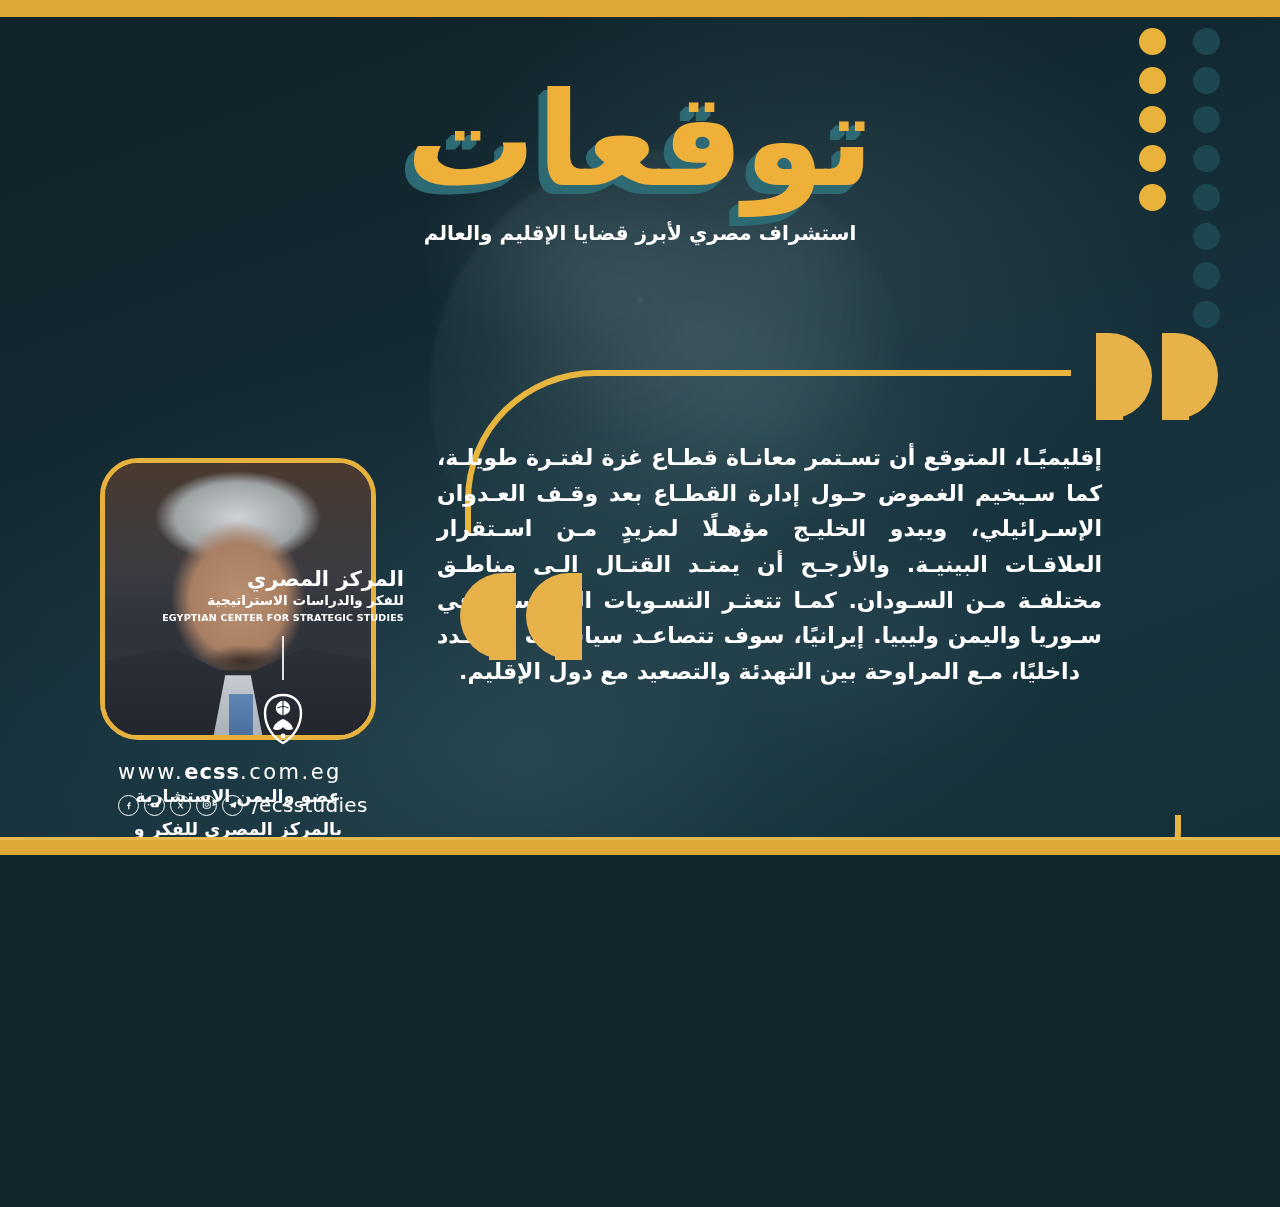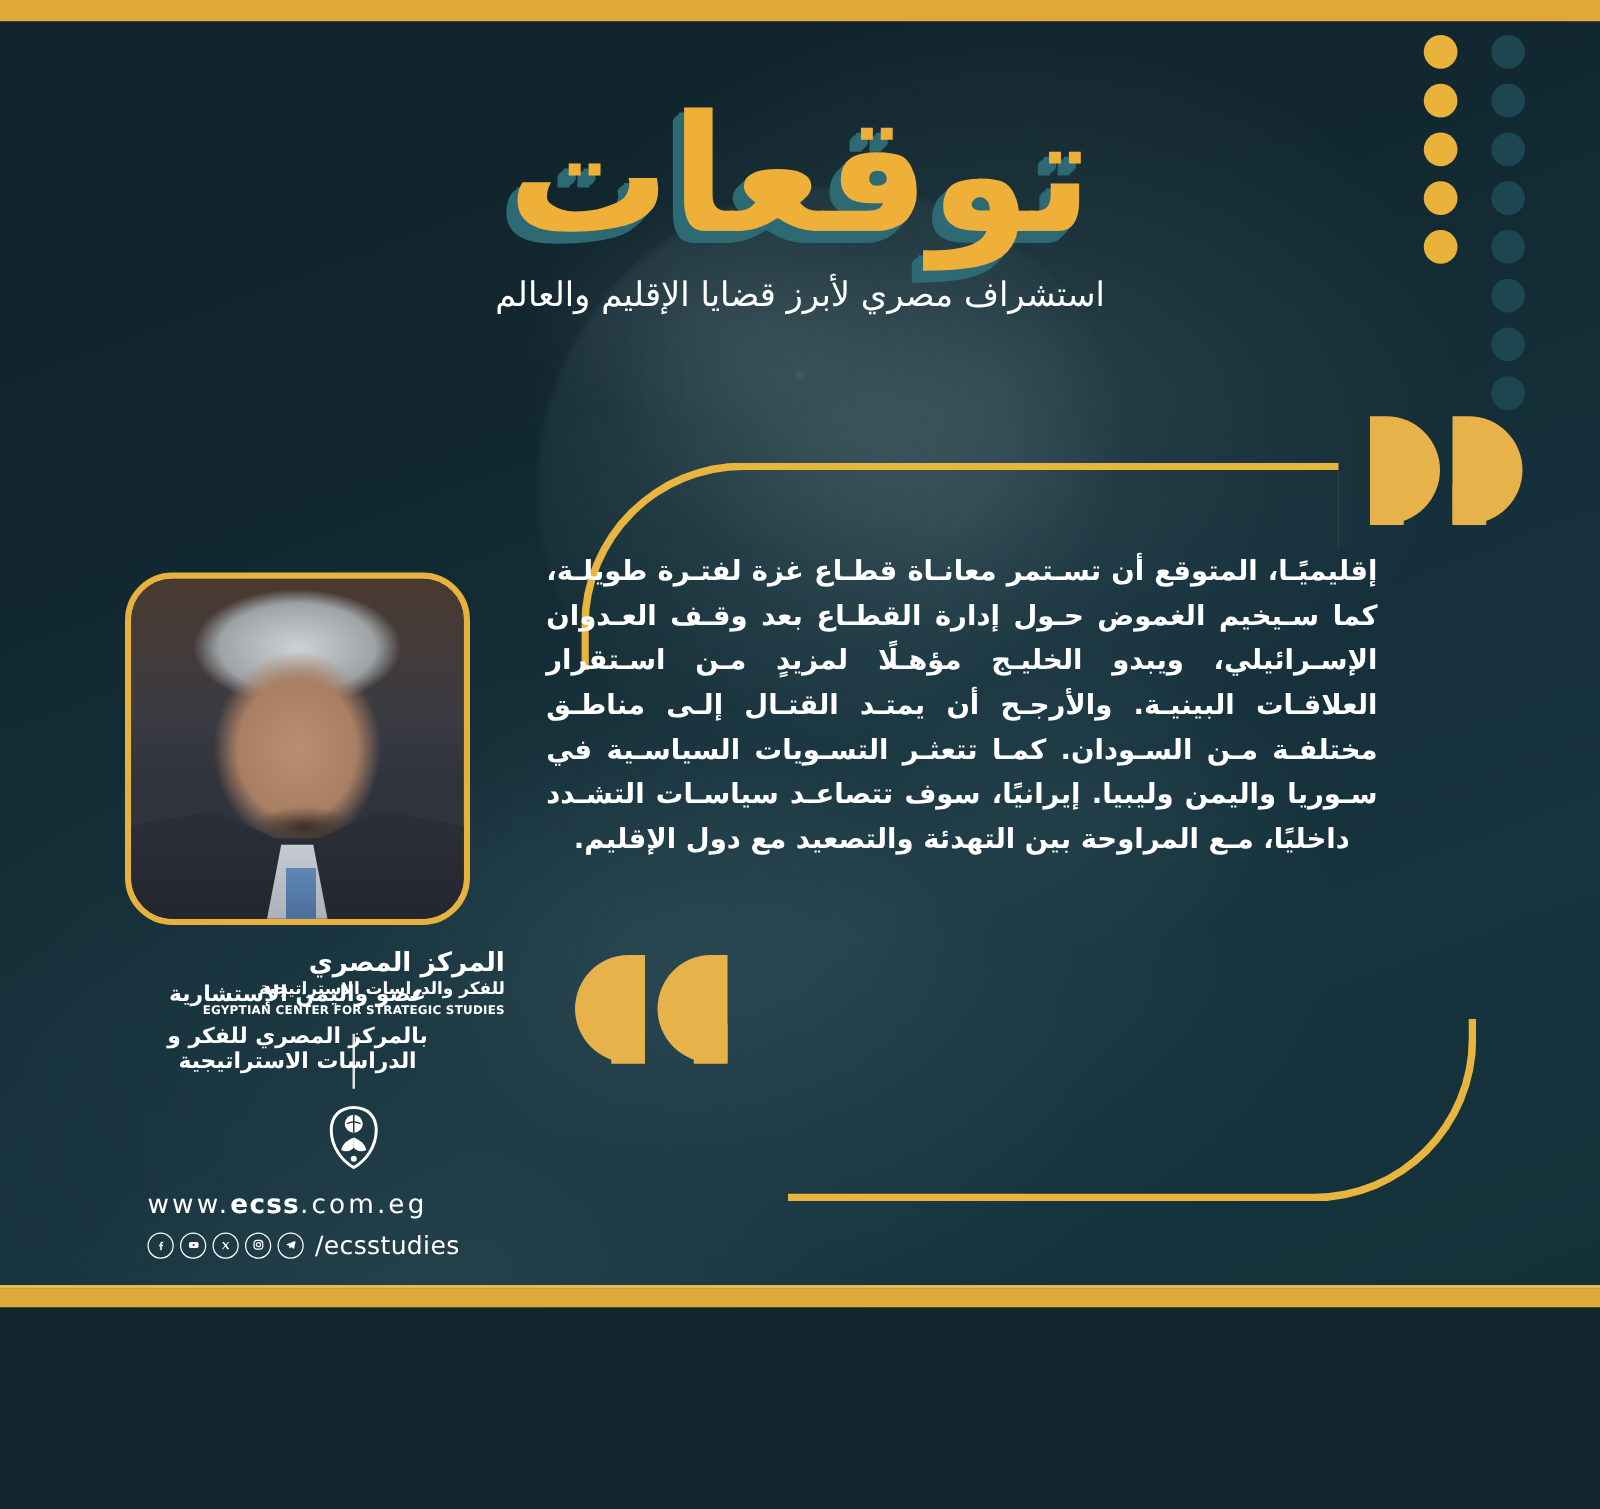--- a/index.html
+++ b/index.html
@@ -4,21 +4,21 @@
 <style>
   html,body{margin:0;padding:0;}
   body{
     width:1280px;height:1207px;
     background:#13262e;
     font-family:"DejaVu Sans","Liberation Sans",sans-serif;
     overflow:hidden;
   }
   .canvas{
     position:relative;
-    width:1280px;height:1046px;
+    width:1280px;height:855px;
     overflow:hidden;
     background:
       radial-gradient(ellipse 520px 420px at 62% 30%, rgba(140,175,185,0.16) 0%, rgba(140,175,185,0.06) 45%, rgba(0,0,0,0) 72%),
       radial-gradient(ellipse 480px 400px at 55% 70%, rgba(120,160,170,0.13) 0%, rgba(120,160,170,0.04) 50%, rgba(0,0,0,0) 76%),
       radial-gradient(ellipse 700px 560px at 30% 88%, rgba(110,150,160,0.10) 0%, rgba(0,0,0,0) 70%),
       linear-gradient(160deg,#10222a 0%,#12272f 30%,#15303a 55%,#17333d 75%,#143039 100%);
   }
   
   .bg-texture{
     position:absolute;inset:0;
@@ -58,21 +58,21 @@
   .title{
     font-size:130px;line-height:1.05;font-weight:900;color:#efb03a;
     letter-spacing:-2px;
     text-shadow:
       -4px 4px 0 #2e6a74, -5px 5px 0 #2e6a74, -6px 6px 0 #2e6a74,
       -7px 7px 0 #2e6a74, -8px 8px 0 #2e6a74, -9px 9px 0 #2e6a74;
     margin:0;
   }
   .subtitle{
     margin:12px 0 0 0;
-    font-size:27px;font-weight:400;color:#ffffff;letter-spacing:0px;
+    font-size:20px;font-weight:700;color:#ffffff;letter-spacing:0px;
   }
 
   
   .qmark{position:absolute;display:flex;gap:10px;}
   .qmark .halfcircle{position:relative;width:56px;height:86px;}
   .qmark .halfcircle .bowl{
     position:absolute;left:0;top:0;width:56px;height:86px;
     background:#e8b24a;
     border-radius:0 46px 46px 0;
   }

